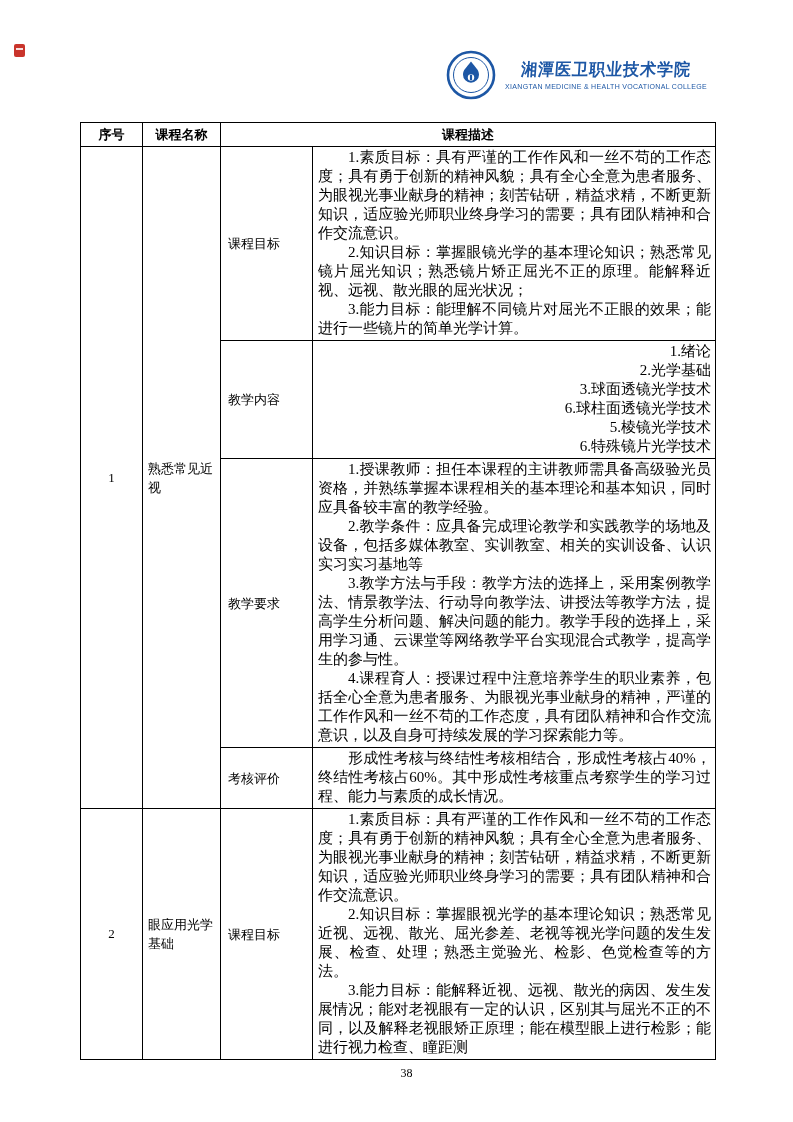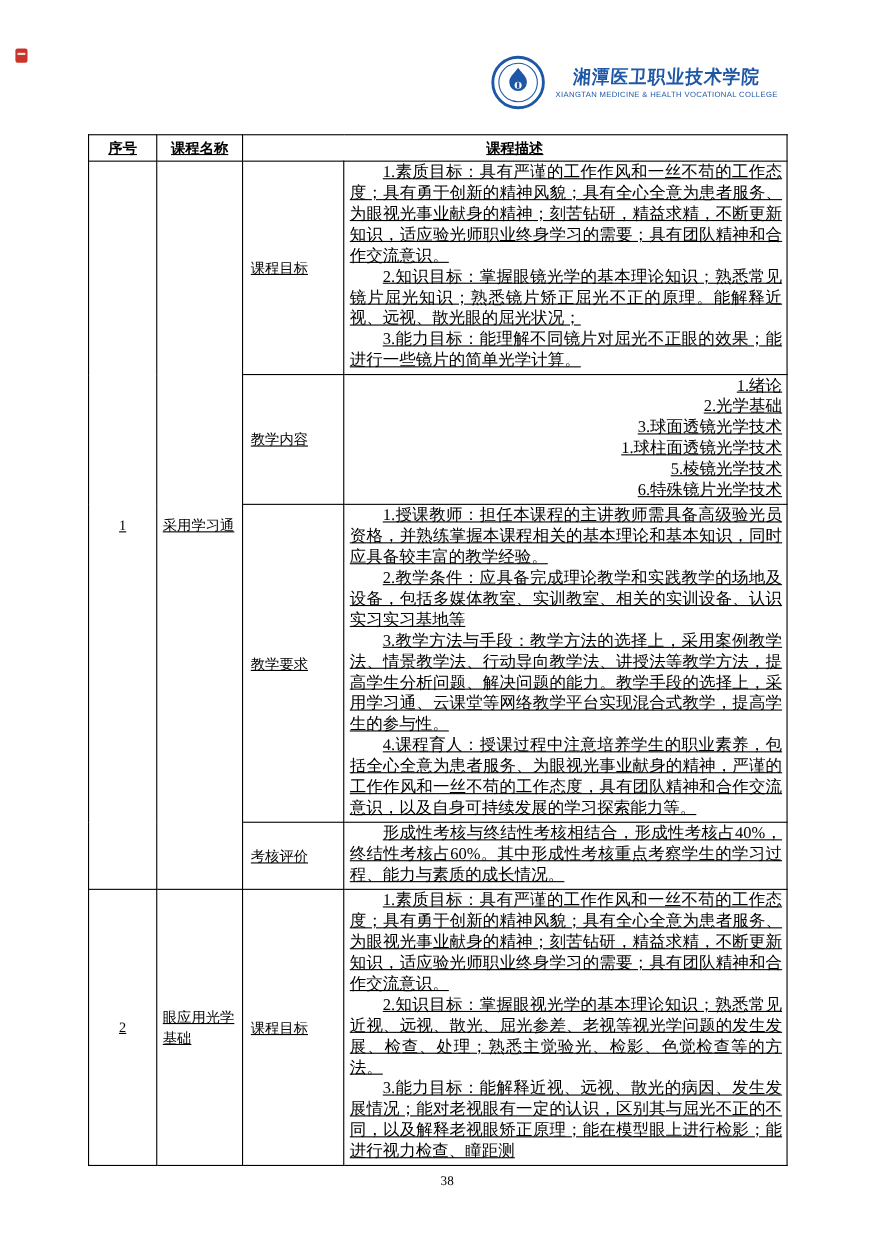--- a/index.html
+++ b/index.html
@@ -47,21 +47,21 @@
     font-family: "Liberation Sans", sans-serif;
   }
 
   
   .course-table {
     position: absolute; left: 80px; top: 122px;
     width: 636px;
     border-collapse: collapse; table-layout: fixed;
     font-size: 13px;
   }
-  .course-table td, .course-table th { border: 1px solid #000; text-decoration: underline; }
+  .course-table td, .course-table th { border: 1px solid #000; }
   .course-table th {
     font-size: 13px; font-weight: bold; text-align: center;
     padding: 3px 0; line-height: 17px;
   }
   .cell-no   { text-align: center; vertical-align: middle; font-size: 13px; }
   .cell-course {
     vertical-align: middle; padding: 2px 5px;
     line-height: 19px; font-size: 13px;
   }
   .cell-label {
@@ -113,36 +113,36 @@
 
     <tbody>
         <tr>
       <th>序号</th>
       <th>课程名称</th>
       <th colspan="2">课程描述</th>
     </tr>
 
     <tr>
       <td class="cell-no" rowspan="4">1</td>
-      <td class="cell-course" rowspan="4">采用学习通</td>
+      <td class="cell-course" rowspan="4">熟悉常见近视</td>
       <td class="cell-label">课程目标</td>
       <td class="cell-content">
         <p>1.素质目标：具有严谨的工作作风和一丝不苟的工作态度；具有勇于创新的精神风貌；具有全心全意为患者服务、为眼视光事业献身的精神；刻苦钻研，精益求精，不断更新知识，适应验光师职业终身学习的需要；具有团队精神和合作交流意识。</p>
         <p>2.知识目标：掌握眼镜光学的基本理论知识；熟悉常见镜片屈光知识；熟悉镜片矫正屈光不正的原理。能解释近视、远视、散光眼的屈光状况；</p>
         <p>3.能力目标：能理解不同镜片对屈光不正眼的效果；能进行一些镜片的简单光学计算。</p>
       </td>
     </tr>
 
     <tr>
       <td class="cell-label">教学内容</td>
       <td class="cell-content">
         <p class="item">1.绪论</p>
         <p class="item">2.光学基础</p>
         <p class="item">3.球面透镜光学技术</p>
-        <p class="item">1.球柱面透镜光学技术</p>
+        <p class="item">6.球柱面透镜光学技术</p>
         <p class="item">5.棱镜光学技术</p>
         <p class="item">6.特殊镜片光学技术</p>
       </td>
     </tr>
 
     <tr>
       <td class="cell-label">教学要求</td>
       <td class="cell-content">
         <p>1.授课教师：担任本课程的主讲教师需具备高级验光员资格，并熟练掌握本课程相关的基本理论和基本知识，同时应具备较丰富的教学经验。</p>
         <p>2.教学条件：应具备完成理论教学和实践教学的场地及设备，包括多媒体教室、实训教室、相关的实训设备、认识实习实习基地等</p>

